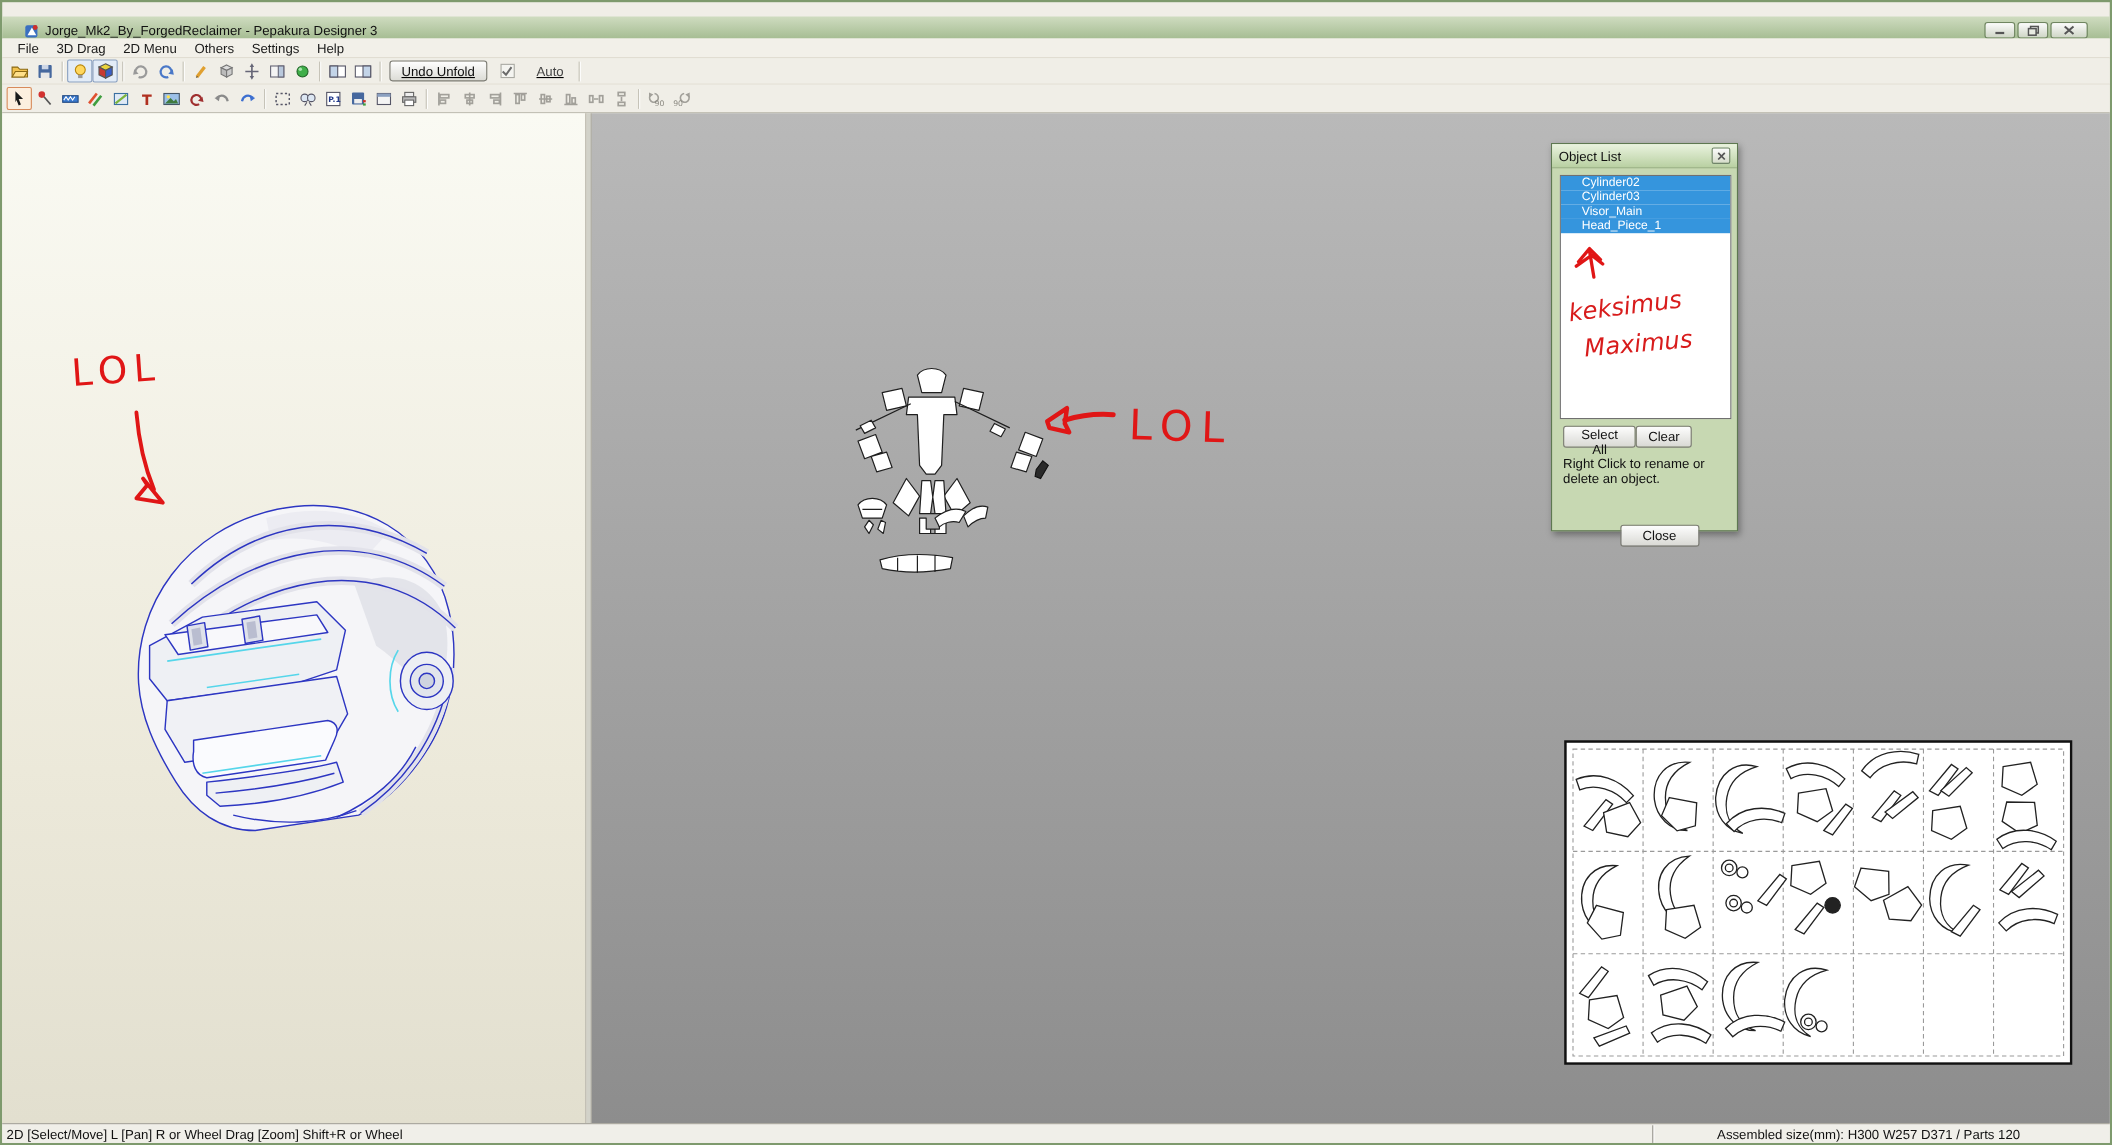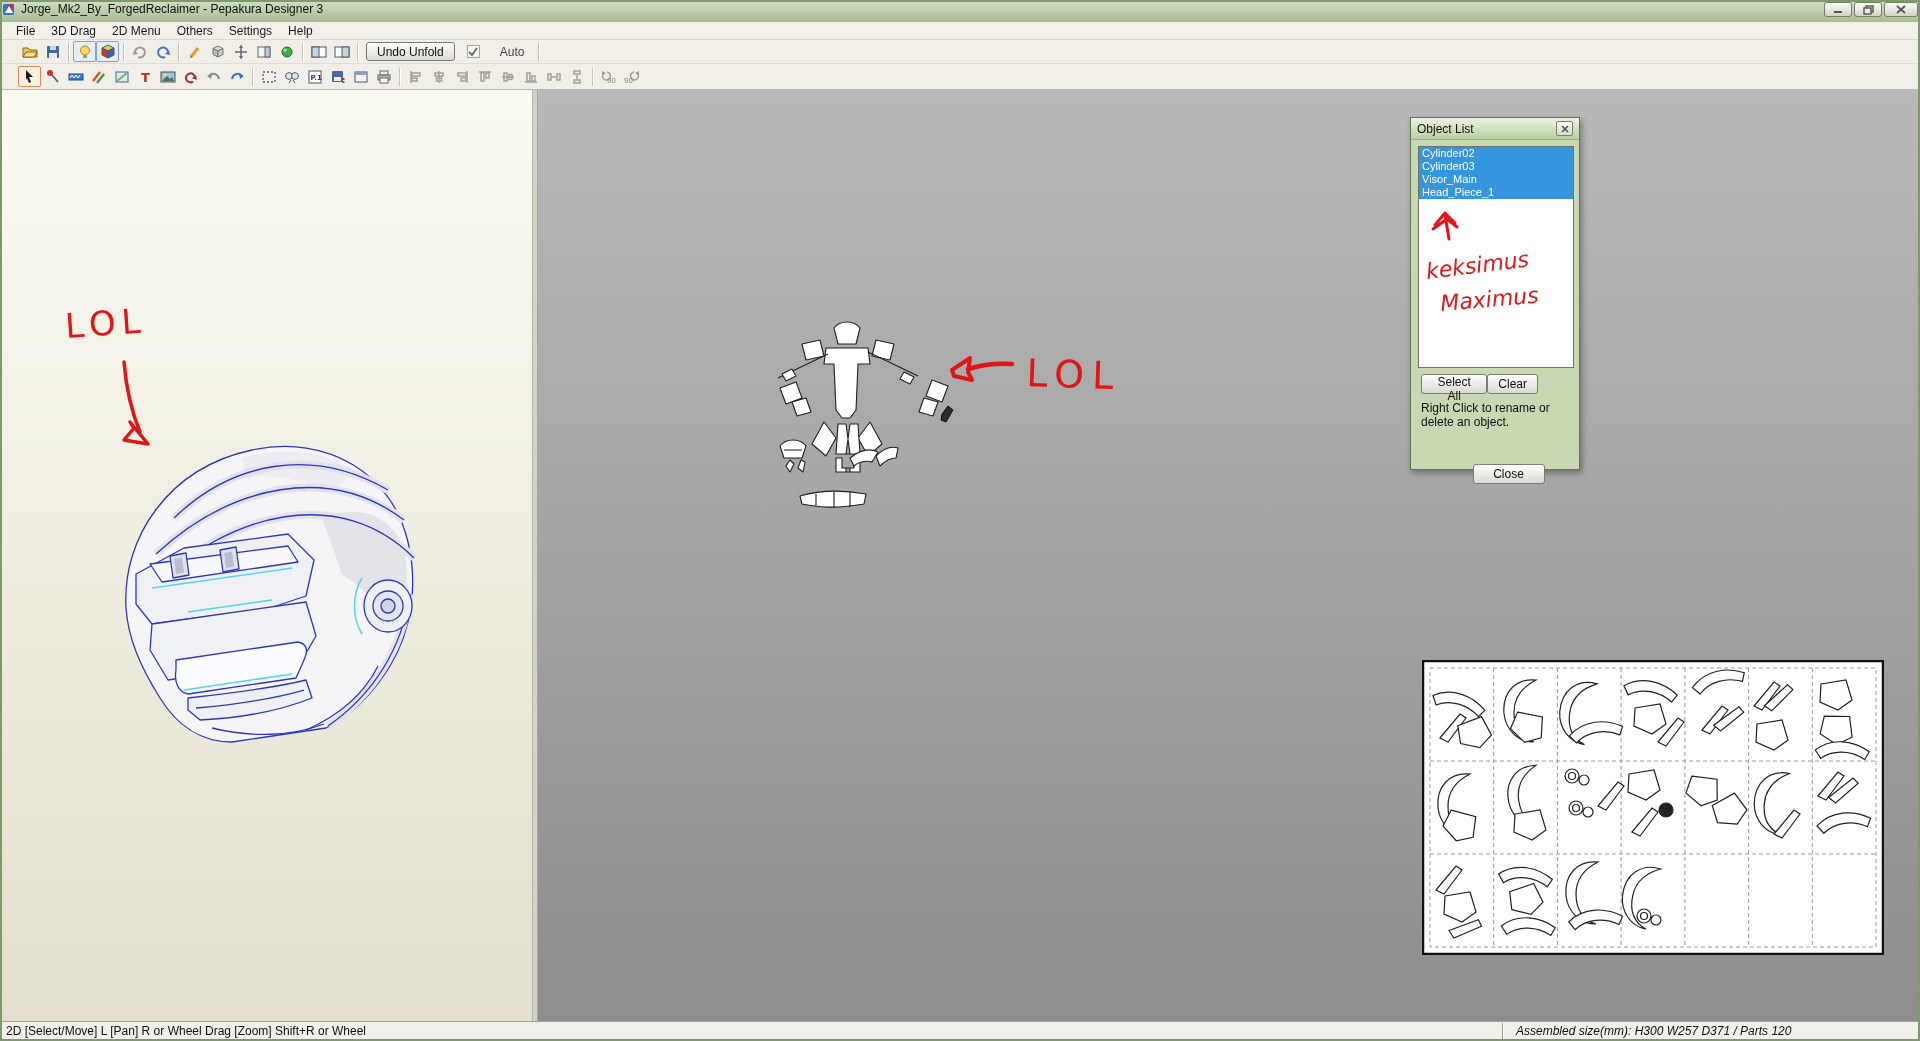--- a/index.html
+++ b/index.html
@@ -1,31 +1,31 @@
 <!DOCTYPE html>
 <html><head>
 <meta charset="utf-8">
 <style>
   * { box-sizing: border-box; margin: 0; padding: 0; }
   html,body { width:1920px; height:1041px; overflow:hidden; font-family:"Liberation Sans",sans-serif; }
   .win { position:absolute; inset:0; border:2px solid #7e9a6d; background:#f0eee7; display:flex; flex-direction:column; }
 
   
-  .titlebar { height:20px; background:linear-gradient(#cfdcc0,#a6bd93); display:flex; align-items:flex-start; padding:0 0; flex:0 0 auto; }
+  .titlebar { height:20px; background:linear-gradient(#cfdcc0,#a6bd93); display:flex; align-items:flex-end; padding:0 20px; flex:0 0 auto;margin-top:13px; }
   .title-text { font-size:12px; color:#111; margin-left:5px; white-space:nowrap; }
   .win-controls { margin-left:auto; display:flex; gap:2px; align-items:center; }
   .wc-btn { width:28px; height:15px; border:1px solid #6f8560; border-radius:3px; background:linear-gradient(#fbfbfb,#cfd6c6); display:flex; align-items:center; justify-content:center; }
   .wc-btn.close { width:34px; }
 
   
   .menubar { height:18px; background:#f2f0e9; border-bottom:1px solid #ddd9cd; display:flex; align-items:center; padding-left:6px; flex:0 0 auto; }
   .menu-item { font-size:12px; color:#1a1a1a; padding:1px 8px; }
 
   
-  .tb { background:#f0eee7; display:flex; align-items:center; flex:0 0 auto; padding-left:16px; }
+  .tb { background:#f0eee7; display:flex; align-items:center; flex:0 0 auto; padding-left:4px;text-decoration:underline; }
   .tb1 { height:24px; border-bottom:1px solid #e0ddd3; }
   .tb2 { height:26px; border-bottom:1px solid #b9b6aa; }
   .tb-btn { width:23px; height:21px; display:flex; align-items:center; justify-content:center; border:1px solid transparent; border-radius:2px; }
   .tb-btn.pressed { border-color:#8aa0c0; background:#e3ecf7; }
   .tb-btn.active-tool { border-color:#d88a5a; background:#fcefdf; }
   .sep { width:1px; height:18px; background:#c6c3b8; box-shadow:1px 0 0 #fff; margin:0 4px; }
   .cmd-btn { height:19px; padding:0 10px; font-size:12px; color:#111; background:linear-gradient(#fefefe,#dcdcd6); border:1px solid #7a7a72; border-radius:3px; margin:0 4px; }
   .chk-wrap { display:flex; align-items:center; gap:20px; margin-left:8px; font-size:12px; color:#444; }
   .chk { width:13px; height:13px; border:1px solid #a9a9a2; background:#f4f4f0; display:flex; align-items:center; justify-content:center; }
 
@@ -35,33 +35,33 @@
   .splitter { width:5px; flex:0 0 auto; background:#d2d2c9; border-right:1px solid #a9a69b; }
   .pane2d { flex:1 1 auto; background:linear-gradient(#b9b9b9,#8d8d8d); position:relative; overflow:hidden; }
   .overlay { position:absolute; }
 
   
   .dialog { position:absolute; left:872px; top:27px; width:170px; height:353px; background:#c7d8b2; border:1px solid #5e7851; box-shadow:2px 3px 6px rgba(0,0,0,.35); z-index:20; }
   .dlg-title { height:22px; background:linear-gradient(#eaf3df,#b9d0a2); display:flex; align-items:center; padding:0 6px; border-bottom:1px solid #9ab185; }
   .dlg-title-text { font-size:12px; color:#111; }
   .dlg-close { margin-left:auto; width:17px; height:15px; border:1px solid #70856a; border-radius:2px; background:linear-gradient(#fbfbfb,#d5dcca); display:flex; align-items:center; justify-content:center; }
   .dlg-list { position:absolute; left:7px; top:28px; width:156px; height:222px; background:#fff; border:1px solid #707070; overflow:hidden; }
-  .dlg-item { font-size:11px; line-height:13px; padding-left:3px; color:#fff; background:#3595dd; white-space:nowrap; }
+  .dlg-item { font-size:11px; line-height:13px; padding-left:19px; color:#fff; background:#3595dd; white-space:nowrap; }
   .dlg-scribble { position:absolute; left:0; top:60px; width:156px; height:160px; pointer-events:none; }
   .dlg-btn-row { position:absolute; left:0; top:256px; width:137px; display:flex; justify-content:space-between; padding:0 10px; }
   .dlg-btn { height:20px; font-size:12px; color:#111; background:linear-gradient(#fdfdfd,#d9d9d4); border:1px solid #7c7c74; border-radius:3px; padding:0 10px; }
   .dlg-hint { position:absolute; left:10px; top:283px; font-size:12px; color:#111; line-height:14px; }
   .dlg-close-btn-wrap { position:absolute; left:0; top:318px; width:195px; display:flex; justify-content:center;margin-top:28px; }
   .dlg-close-btn { width:72px; }
 
   
   .statusbar { height:18px; flex:0 0 auto; background:#f0efe9; border-top:1px solid #a5a29a; position:relative; font-size:12px; color:#111; }
   .status-left { position:absolute; left:4px; top:2px; white-space:nowrap;text-align:right; }
   .status-div { position:absolute; left:1500px; top:1px; width:2px; height:16px; border-left:1px solid #9a978f; border-right:1px solid #fff; }
-  .status-right { position:absolute; left:1514px; top:2px; white-space:nowrap;font-style:italic; }
+  .status-right { position:absolute; left:1559px; top:2px; white-space:nowrap; }
 
   svg text { font-family:"DejaVu Sans",sans-serif; }
   .ink { stroke:#e01616; fill:none; stroke-linecap:round; stroke-linejoin:round; }
   .part { stroke:#1f1f1f; fill:#fff; stroke-width:1.1; stroke-linejoin:round; }
   .blue { stroke:#2d36c2; fill:none; stroke-width:1.3; stroke-linejoin:round; }
   .bluef { stroke:#2d36c2; stroke-width:1.3; stroke-linejoin:round; }
   .cyan { stroke:#55d6ea; fill:none; stroke-width:1.5; }
   .gicon { stroke:#a2a09a; fill:none; stroke-width:1.5; }
 </style>
 </head>

